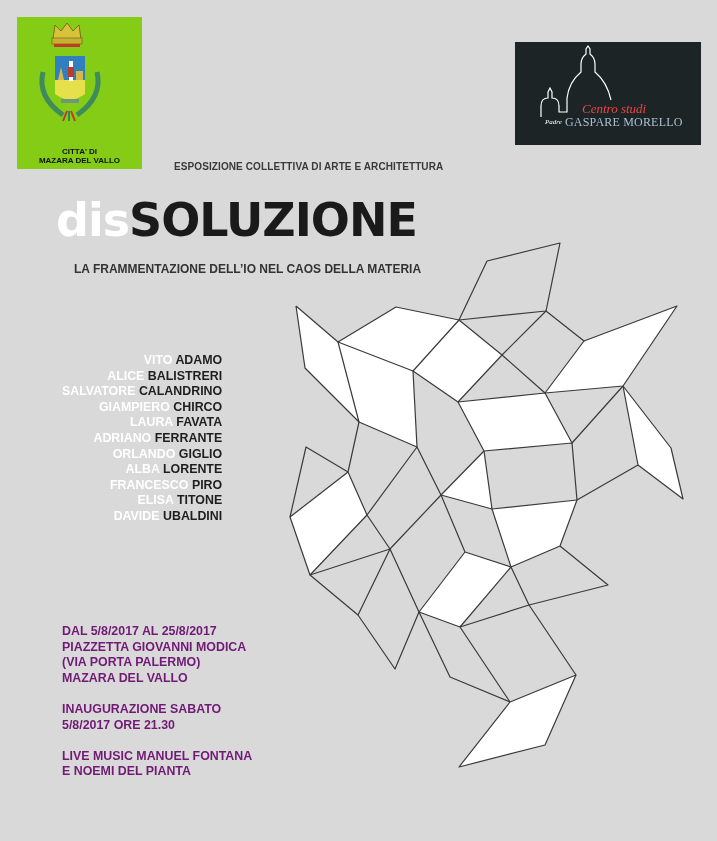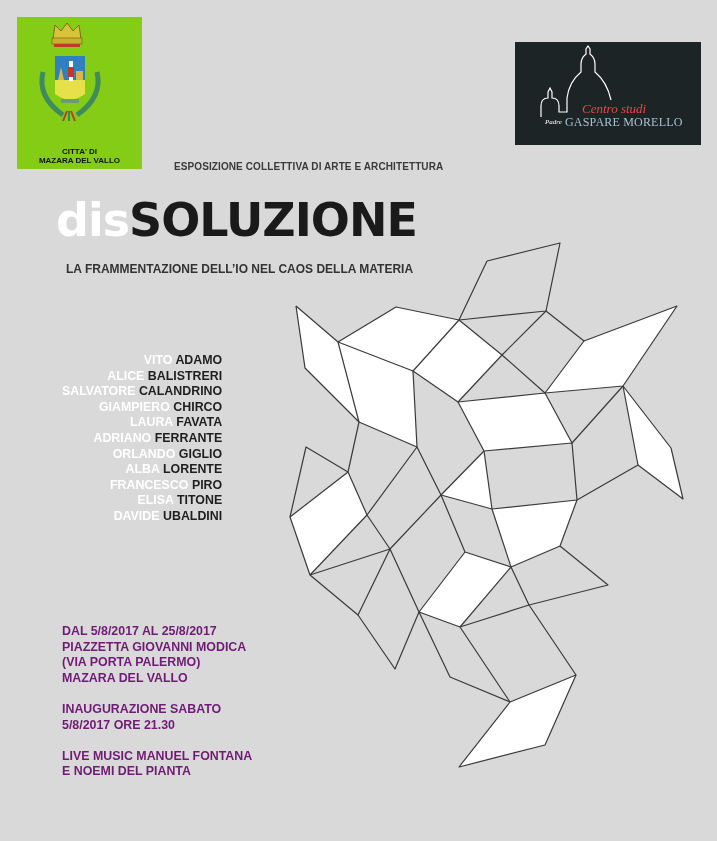--- a/index.html
+++ b/index.html
@@ -33,21 +33,21 @@
   #exhibition-kind {
     left:174px; top:161px; font-weight:bold; font-size:10px; color:#3a3a3a; letter-spacing:0.1px;
   }
   #title {
     left:56px; top:192px; font-family:"DejaVu Sans", sans-serif; font-weight:bold; font-size:46px;
     line-height:56px; letter-spacing:-1px;
   }
   #title .dis { color:#ffffff; }
   #title .sol { color:#1a1a1a; }
   #subtitle {
-    left:66px; top:262px; font-weight:bold; font-size:12px; color:#333;
+    left:74px; top:262px; font-weight:bold; font-size:12px; color:#333;
   }
   #artists { left:62px; top:353px;text-align:right; }
   .artist { font-weight:bold; font-size:12.4px; line-height:15.6px; white-space:nowrap; }
   .artist .first { color:#ffffff; }
   .artist .last { color:#1e1e1e; }
   #info { left:62px; top:624px; font-weight:bold; font-size:12.4px; line-height:15.6px; color:#701a75; }
   #info .block { margin-bottom:15.6px; }
   #info .line { white-space:nowrap; }
   svg.figure { position:absolute; left:0; top:0; }
 </style>

